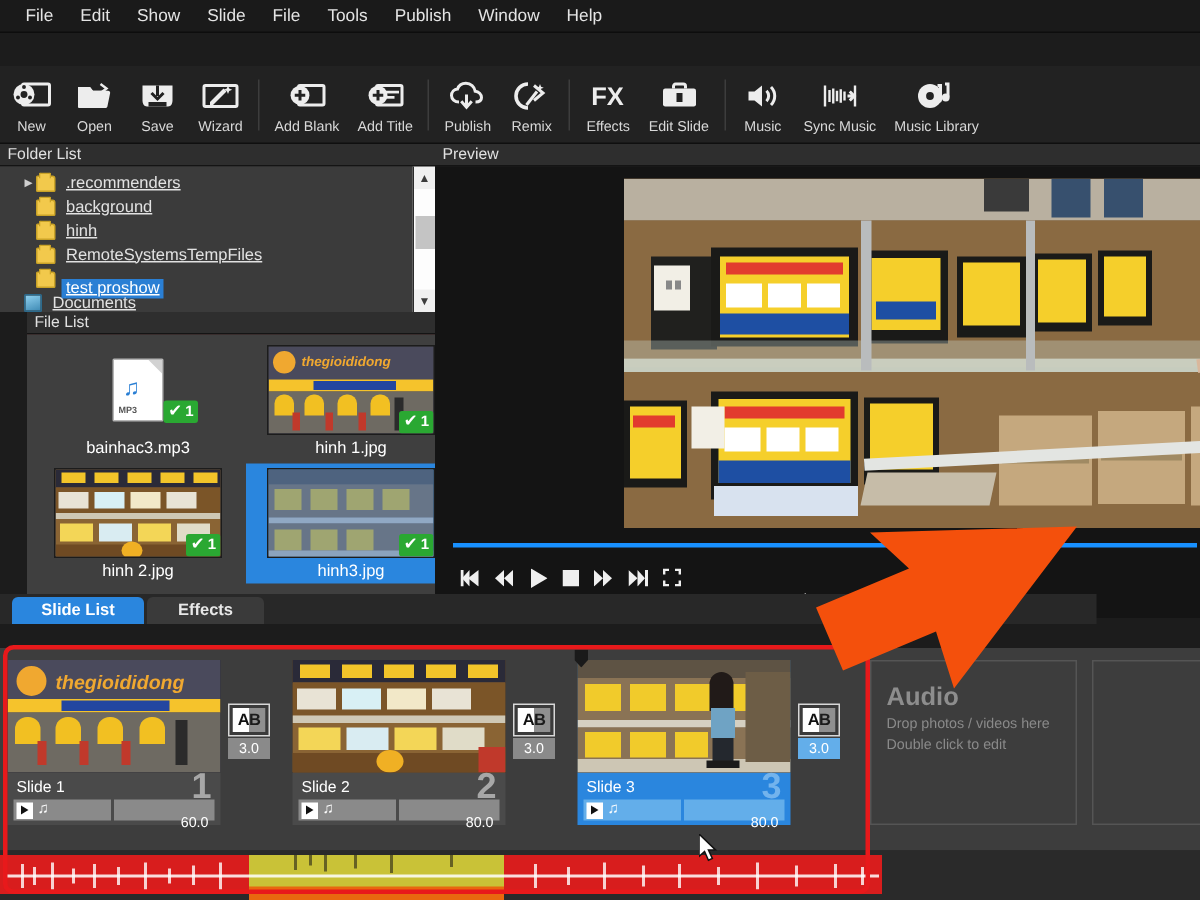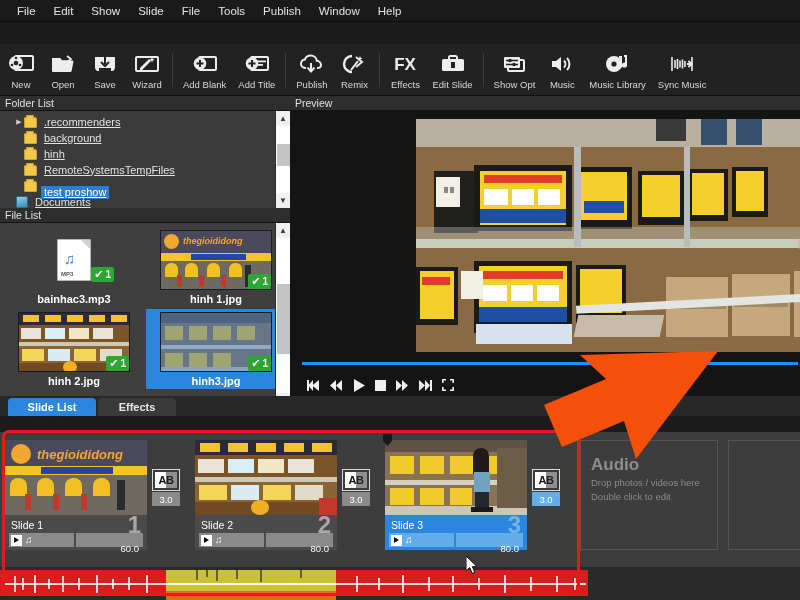--- a/index.html
+++ b/index.html
@@ -92,41 +92,41 @@
   .fl-doc {
     width: 12px; height: 12px; flex-shrink: 0; margin-right: 4px;
     background: linear-gradient(160deg,#8fd0ef,#3f8bb5);
     border: 1px solid #2c6a8c; border-radius: 1px;
   }
   .fl-lab { color: #e2e2e2; font-size: 11px; padding: 0 3px; line-height: 13px; text-decoration: underline; }
   .fl-lab.sel { background: #2a7fd4; color: #fff; margin-top: 12px; }
 
   
   .filelist {
-    position: absolute; left: 0; top: 208px; width: 290px; height: 200px;
+    position: absolute; left: 18px; top: 208px; width: 290px; height: 200px;
     background: #7f1d1d;
   }
   .fi-body {
     position: absolute; top: 15px; left: 0; right: 0; bottom: 0;
     background: #3f3f3f; padding: 4px;
     display: grid; grid-template-columns: 1fr 1fr;
     gap: 2px; align-content: start;
   }
   .fi-cell {
     display: flex; flex-direction: column; align-items: center;
     padding: 3px 2px 2px 2px; cursor: default;
   }
   .fi-cell.sel { background: #2a86de; }
   .fi-thumb {
     width: 112px; height: 60px; position: relative;
     border: 1px solid #1c1c1c; overflow: hidden;
     display: flex; align-items: center; justify-content: center;
   }
   .fi-thumb.noimg { border: none; background: transparent; }
-  .fi-name { color: #fff; font-size: 11px; margin-top: 3px; font-weight: bold; }
+  .fi-name { color: #fff; font-size: 11px; margin-top: 3px; font-weight: normal; }
   .badge {
     position: absolute; right: 0; bottom: 0;
     height: 15px; display: flex; align-items: center;
     background: #2aa832; border-radius: 2px; padding-right: 3px;
   }
   .badge .ck { color: #fff; font-size: 11px; padding: 0 2px 0 3px; line-height: 1; }
   .badge .n { color: #fff; font-size: 10px; font-weight: bold; }
 
   
   .mp3ico {
@@ -182,21 +182,21 @@
   .sb-btn {
     width: 15px; height: 15px; background: #f0f0f0;
     display: flex; align-items: center; justify-content: center;
     color: #3c3c3c; font-size: 8px; flex-shrink: 0;
   }
   .sb-track { flex: 1; width: 15px; position: relative; background: #fdfdfd; }
   .sb-thumb { position: absolute; left: 1px; width: 13px; background: #c4c4c4; }
 
   
   .tabs {
-    position: absolute; left: 0; top: 396px; width: 800px; height: 20px;
+    position: absolute; left: 0; top: 396px; width: 731px; height: 20px;
     background: #282828;
   }
   .tab {
     position: absolute; top: 2px; height: 18px;
     display: flex; align-items: center; justify-content: center;
     color: #fff; font-size: 11px; font-weight: bold;
     border-radius: 4px 4px 0 0;
     cursor: default;
   }
   .tab.active { background: #2a86de; }
@@ -451,66 +451,54 @@
             <rect x="2" y="5" width="22" height="12" rx="1.5" fill="#ededed"></rect>
             <path d="M9 5V3.5c0-.8.6-1.5 1.4-1.5h5.2c.8 0 1.4.7 1.4 1.5V5" fill="none" stroke="#ededed" stroke-width="2"></path>
             <rect x="11" y="8" width="4" height="6" fill="#222"></rect>
           </svg>
       </div>
       <div class="tb-lab">Edit Slide</div>
     </div>
 
     <div class="tb-sep"></div>
 
-    <div class="tb-item">
-      <div class="tb-ico">
-        <svg width="26" height="20" viewBox="0 0 26 20">
-            <rect x="7" y="6" width="16" height="11" rx="1" fill="none" stroke="#ededed" stroke-width="2"></rect>
-            <rect x="3" y="3" width="16" height="11" rx="1" fill="#ededed"></rect>
-            <path d="M5 6.5h12M5 10.5h12" stroke="#222" stroke-width="1.4"></path>
-            <circle cx="9" cy="6.5" r="1.8" fill="#222"></circle>
-            <circle cx="13" cy="10.5" r="1.8" fill="#222"></circle>
-          </svg>
-      </div>
-      <div class="tb-lab">Show Opt</div>
-    </div>
 
     <div class="tb-item">
       <div class="tb-ico">
         <svg width="26" height="20" viewBox="0 0 26 20">
             <path d="M3 7h4l5-4v14l-5-4H3V7z" fill="#ededed"></path>
             <path d="M15 6.5a5 5 0 010 7M18 4a8.5 8.5 0 010 12" fill="none" stroke="#ededed" stroke-width="2"></path>
           </svg>
       </div>
       <div class="tb-lab">Music</div>
+    </div>
+
+    <div class="tb-item">
+      <div class="tb-ico">
+        <svg width="26" height="20" viewBox="0 0 26 20">
+            <path d="M3 3v14M23 3v14" stroke="#ededed" stroke-width="1.6"></path>
+            <path d="M6 6v8M8.5 5v10M11 6.5v7M13.5 5.5v9M16 7v6" stroke="#ededed" stroke-width="1.6"></path>
+            <path d="M18 10h3.5M19.5 7l3 3-3 3" fill="none" stroke="#ededed" stroke-width="2"></path>
+          </svg>
+      </div>
+      <div class="tb-lab">Sync Music</div>
     </div>
 
     <div class="tb-item">
       <div class="tb-ico">
         <svg width="26" height="20" viewBox="0 0 26 20">
             <circle cx="9" cy="10" r="8" fill="#ededed"></circle>
             <circle cx="9" cy="10" r="2.6" fill="#222"></circle>
             <path d="M14 3h2v8.5" stroke="#ededed" stroke-width="2" fill="none"></path>
             <circle cx="14.5" cy="12" r="2.6" fill="#ededed"></circle>
             <path d="M19 2h2v8.5" stroke="#ededed" stroke-width="2" fill="none"></path>
             <circle cx="19.5" cy="11" r="2.6" fill="#ededed"></circle>
           </svg>
       </div>
       <div class="tb-lab">Music Library</div>
-    </div>
-
-    <div class="tb-item">
-      <div class="tb-ico">
-        <svg width="26" height="20" viewBox="0 0 26 20">
-            <path d="M3 3v14M23 3v14" stroke="#ededed" stroke-width="1.6"></path>
-            <path d="M6 6v8M8.5 5v10M11 6.5v7M13.5 5.5v9M16 7v6" stroke="#ededed" stroke-width="1.6"></path>
-            <path d="M18 10h3.5M19.5 7l3 3-3 3" fill="none" stroke="#ededed" stroke-width="2"></path>
-          </svg>
-      </div>
-      <div class="tb-lab">Sync Music</div>
     </div>
   </div>
 
   <div class="folderlist">
     <div class="panel-hdr">Folder List</div>
     <div class="fl-body">
       <div class="fl-row" style="margin-top:3px;">
         <div class="fl-arrow">▶</div>
         <div class="fl-folder"></div>
         <div class="fl-lab">.recommenders</div>

